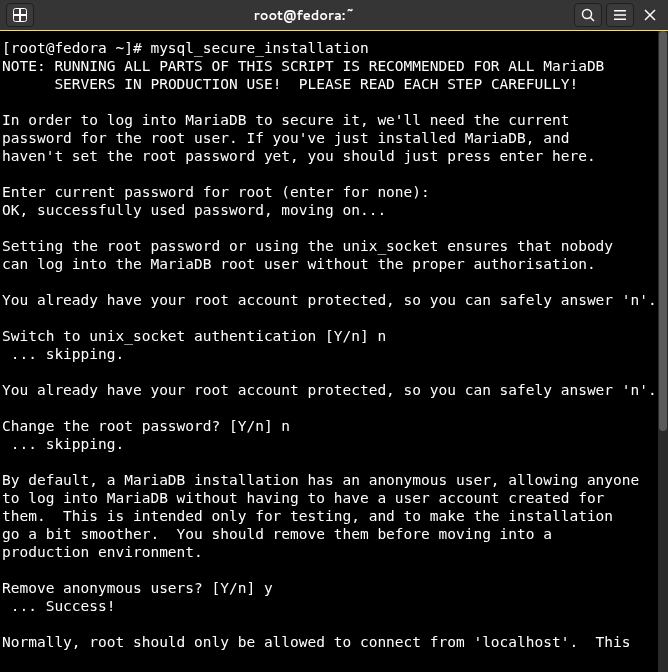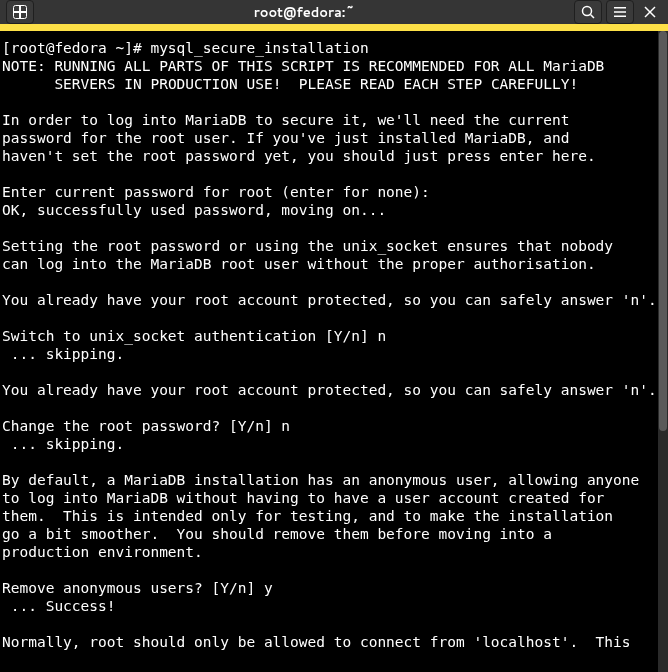--- a/index.html
+++ b/index.html
@@ -16,21 +16,21 @@
       color: #ffffff;
       overflow: hidden;
       position: relative;
     }
     .titlebar {
       height: 31px;
       background: #353535;
       display: flex;
       align-items: center;
       padding: 0 4px;
-      border-bottom: 7px solid #fde047;
+      border-bottom: 1px solid #fde047;
       gap: 10px;
     }
     .titlebar-left {
       display: flex;
       align-items: center;
     }
     .titlebar-btn {
       width: 28px;
       height: 24px;
       background: #3a3a3a;

